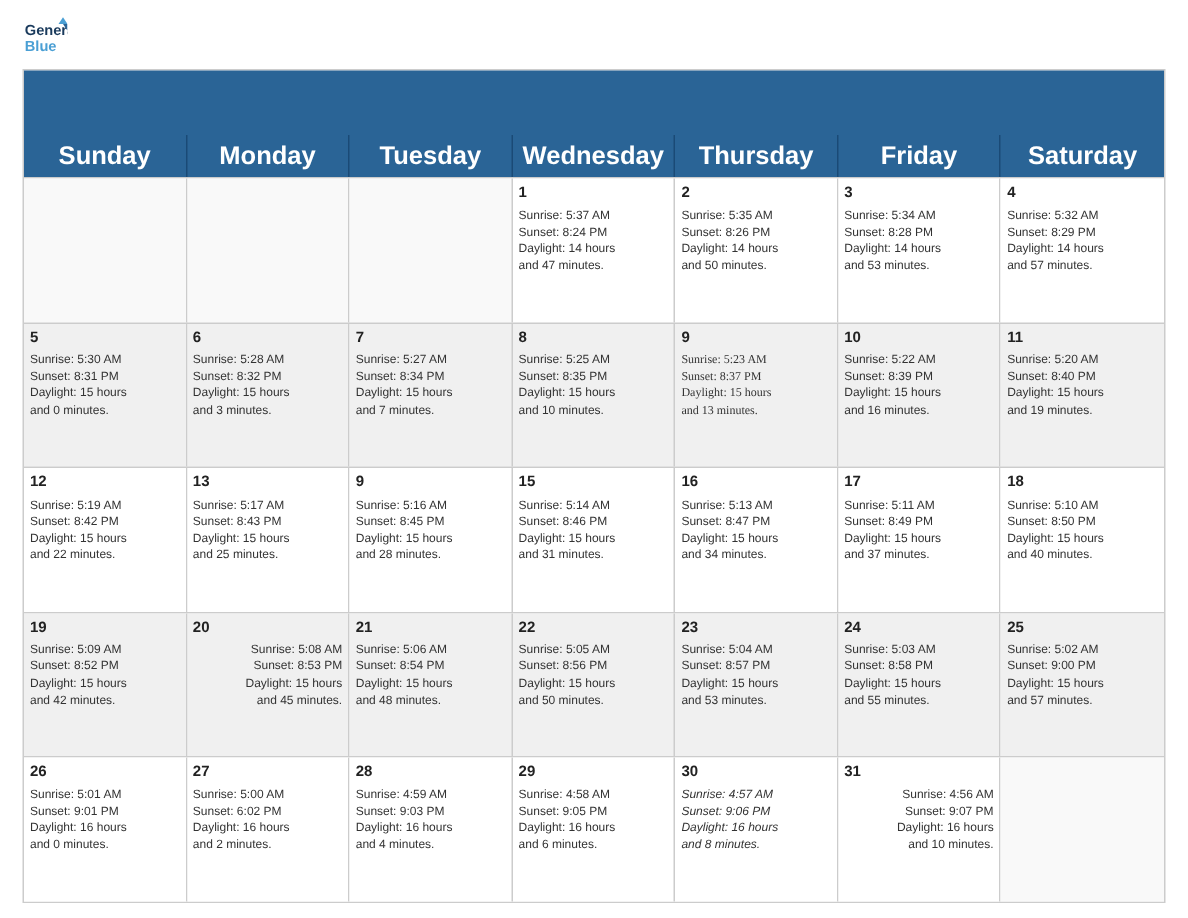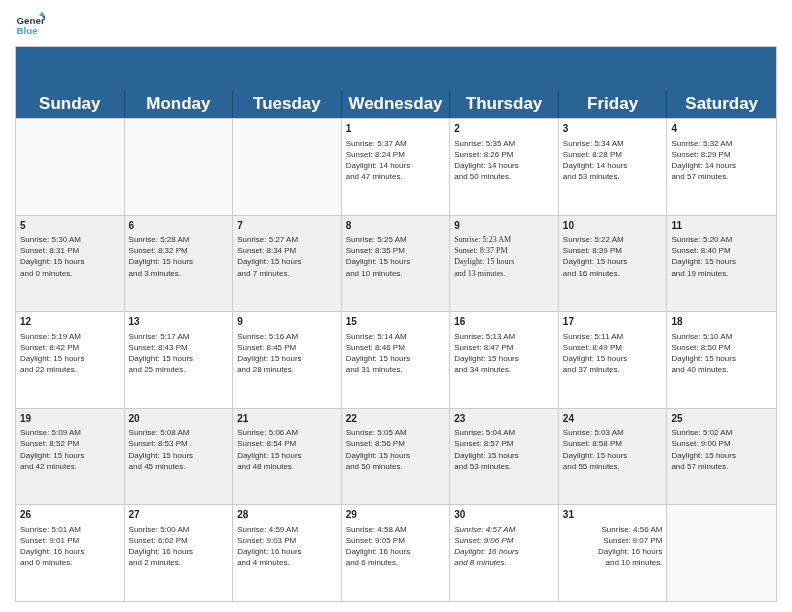--- a/index.html
+++ b/index.html
@@ -268,21 +268,21 @@
         <div class="cal-row">
           <div class="cal-cell shaded">
             <div class="day-num">19</div>
             <div class="cell-text" style="white-space: pre-line;">Sunrise: 5:09 AM
 Sunset: 8:52 PM
 Daylight: 15 hours
 and 42 minutes.</div>
           </div>
           <div class="cal-cell shaded">
             <div class="day-num">20</div>
-            <div class="cell-text" style="white-space: pre-line;">Sunrise: 5:08 AM
+            <div class="cell-text" style="white-space: pre-line; text-align: right;">Sunrise: 5:08 AM
 Sunset: 8:53 PM
 Daylight: 15 hours
 and 45 minutes.</div>
           </div>
           <div class="cal-cell shaded">
             <div class="day-num">21</div>
             <div class="cell-text" style="white-space: pre-line;">Sunrise: 5:06 AM
 Sunset: 8:54 PM
 Daylight: 15 hours
 and 48 minutes.</div>

